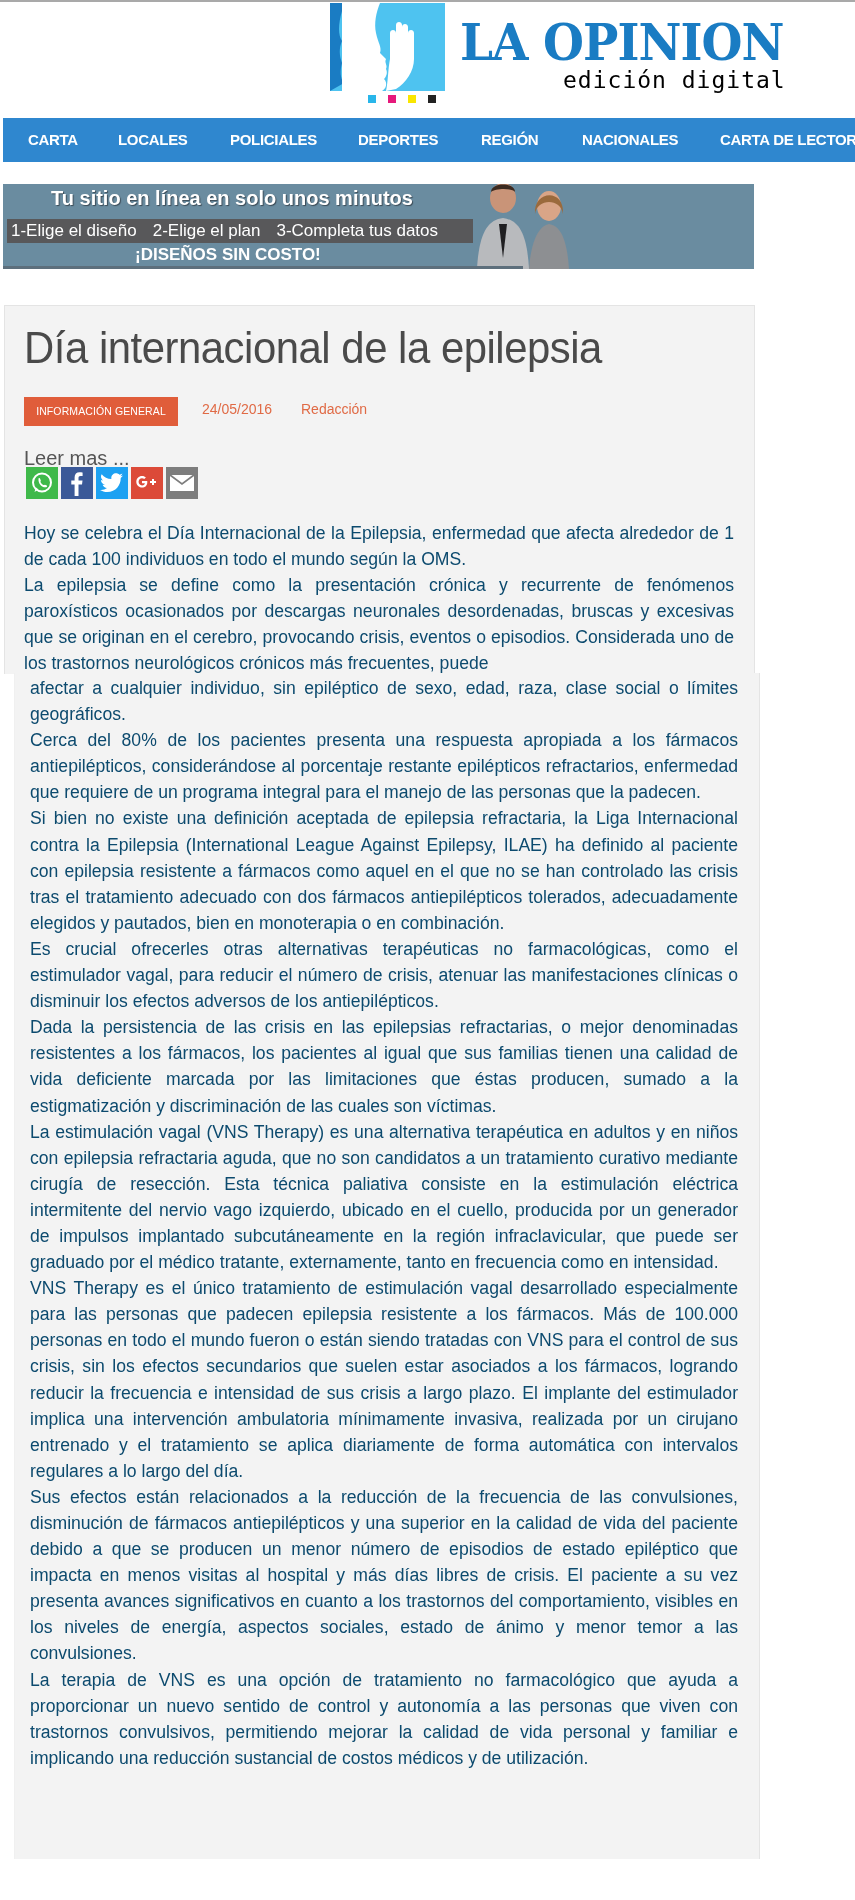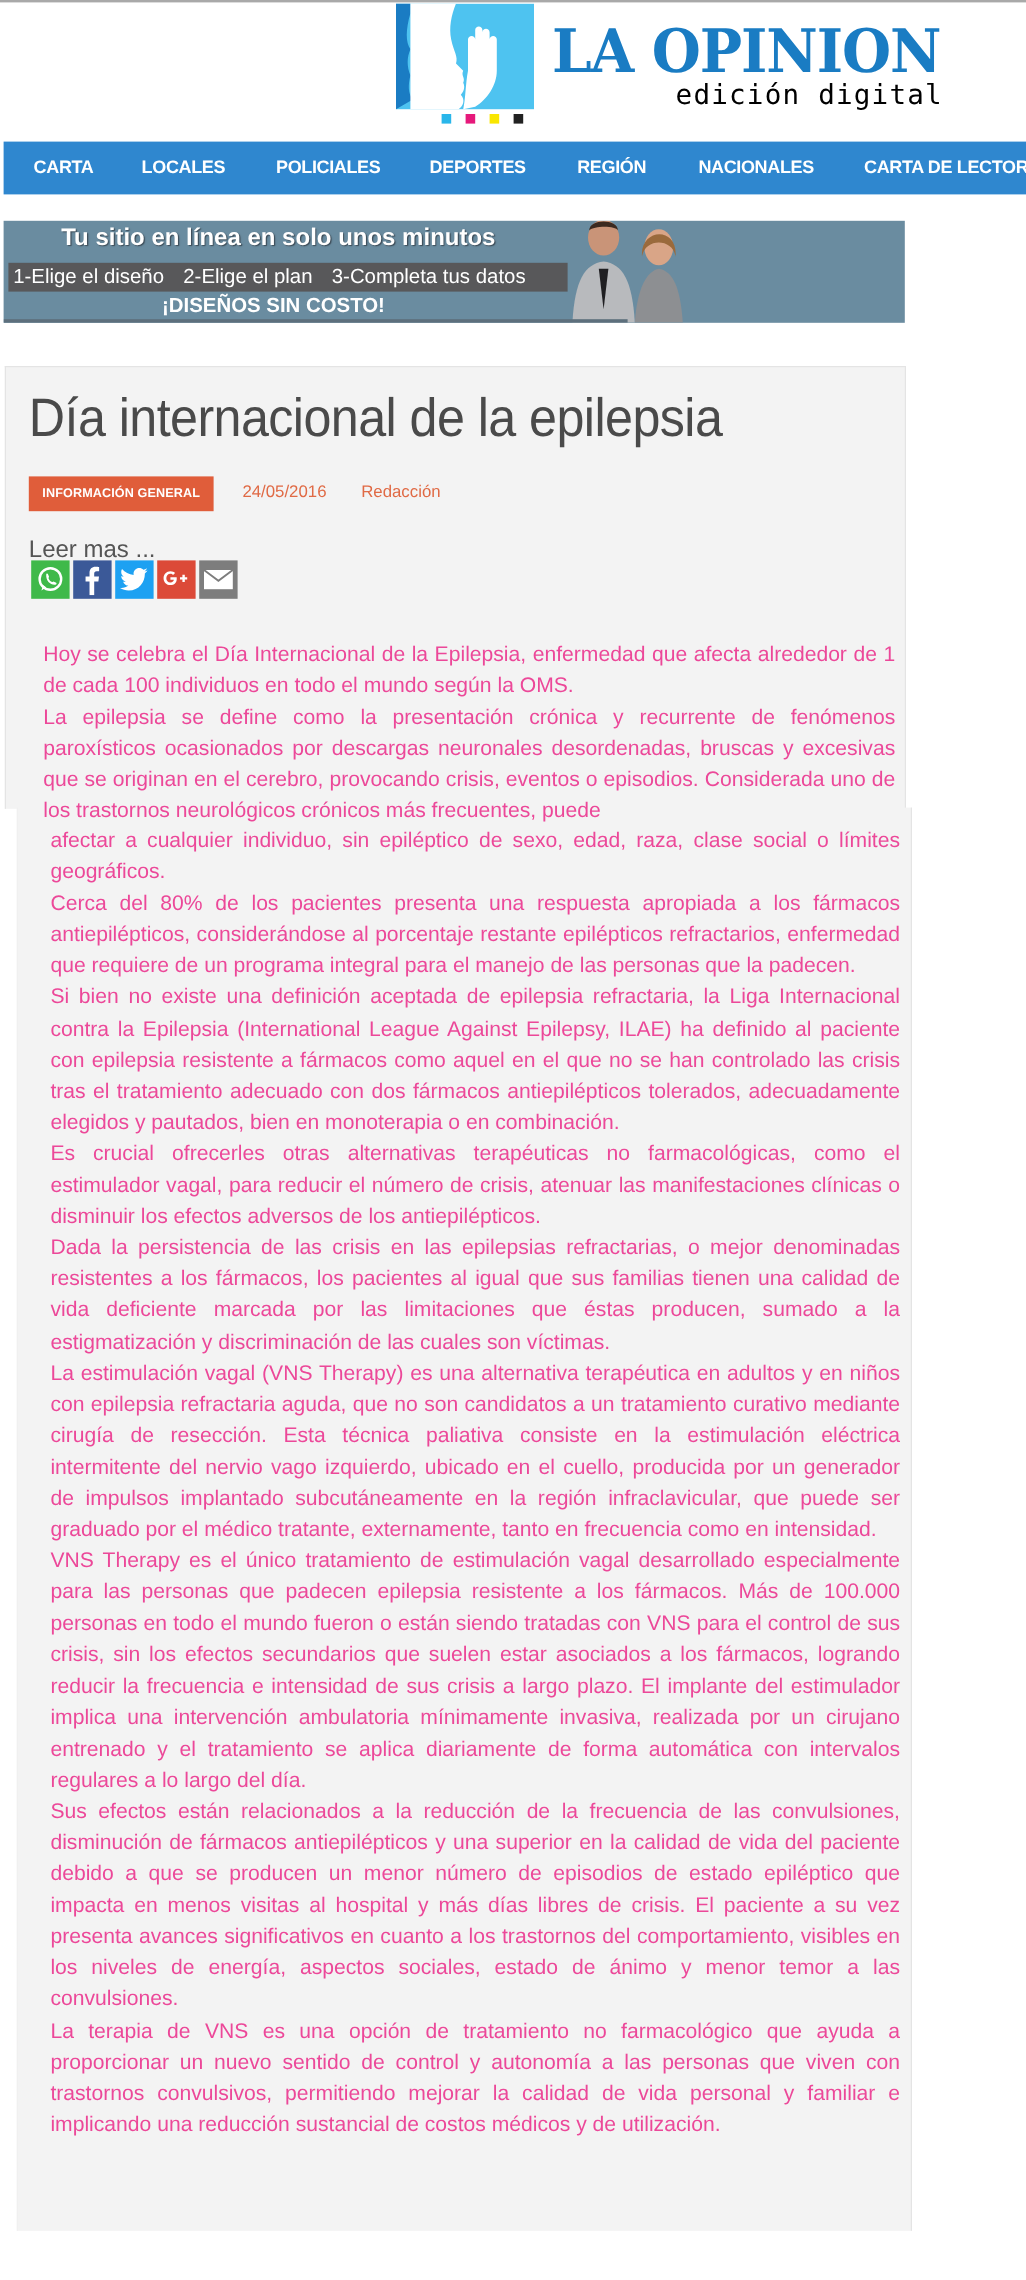--- a/index.html
+++ b/index.html
@@ -68,43 +68,43 @@
       background: #f3f3f3; border-right: 1px solid #e4e4e4; border-left: 1px solid #f0f0f0;
     }
     .article-title {
       position: absolute; left: 24px; top: 322px;
       font-family: "Liberation Sans", sans-serif; font-weight: normal;
       font-size: 45px; color: #4a4a4a; letter-spacing: -0.5px; white-space: nowrap;
       transform: scaleX(0.93); transform-origin: left top;
     }
     .category-badge {
       position: absolute; left: 24px; top: 397px; width: 154px; height: 29px;
-      background: #e05d3a; color: #fff; font-weight: bold; font-size: 10.5px;
+      background: #e05d3a; color: #fff; font-weight: normal; font-size: 10.5px;
       line-height: 29px; text-align: center; cursor: pointer; letter-spacing: 0.1px;
     }
     .meta-date, .meta-author {
       position: absolute; top: 401px; font-size: 14px; color: #e06a45; white-space: nowrap;
     }
     .meta-date { left: 202px; }
     .meta-author { left: 301px; cursor: pointer; text-align: right; }
     .read-more {
       position: absolute; left: 24px; top: 435px; font-size: 20px; color: #555;
       white-space: nowrap; cursor: pointer; margin-top: 12px;
     }
     .share-row { position: absolute; left: 26px; top: 467px; height: 33px; }
     .share-btn {
       position: absolute; top: 0; width: 32px; height: 32px; display: flex;
       align-items: center; justify-content: center; cursor: pointer;
     }
     .share-btn svg { display: block; }
 
     .para-top, .para-bottom {
       position: absolute; font-family: "Liberation Sans", sans-serif;
-      font-size: 17.6px; line-height: 26.1px; color: #ec4899; text-align: justify;
-      text-align-last: left; margin: 12px;
+      font-size: 17.6px; line-height: 26.1px; color: #0c4a6e; text-align: justify;
+      text-align-last: left; margin: 0;
     }
     .para-top { left: 24px; top: 520px; width: 710px; }
     .para-bottom { left: 24px; width: 710px; }
     .para-top p, .para-bottom p { margin: 0; }
     .col-shift { left: 30px; width: 708px; }
   </style>
 </head>
 <body>
 
 <div class="top-rule"></div>

